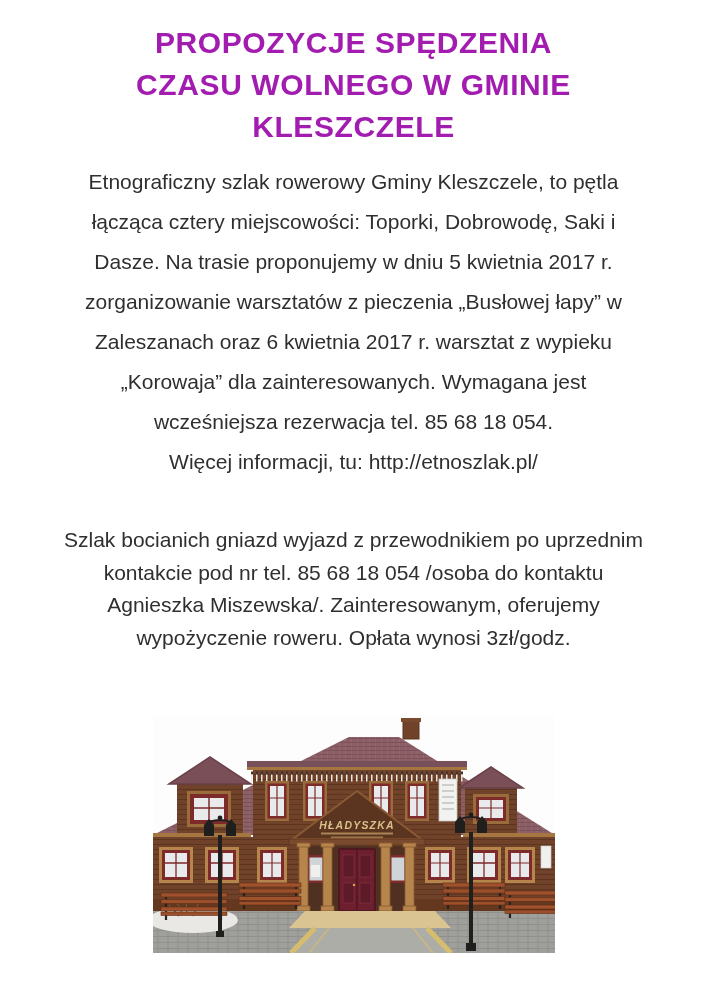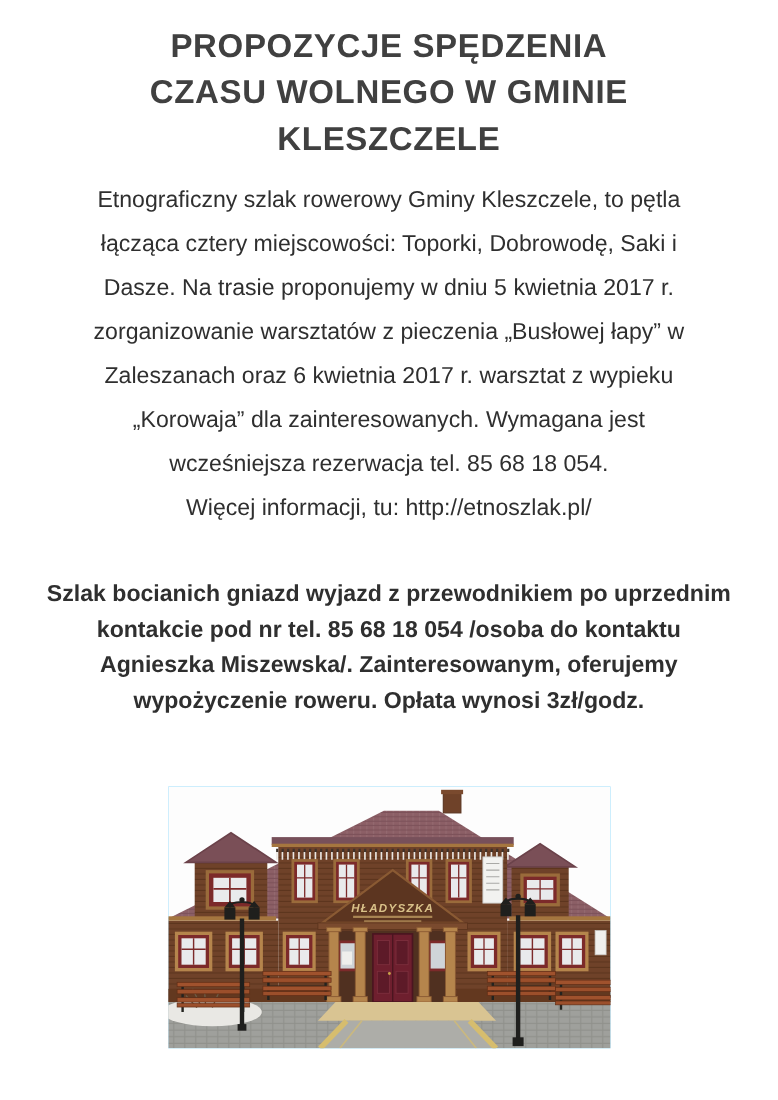--- a/index.html
+++ b/index.html
@@ -18,37 +18,37 @@
     position: relative;
     text-align: center;
   }
   .title {
     margin: 0;
     padding-top: 22px;
     font-size: 30px;
     line-height: 42px;
     font-weight: bold;
     letter-spacing: 0.6px;
-    color: #404040;
+    color: #a21caf;
     white-space: pre-line;
   }
   .para {
     white-space: pre-line;
     font-size: 21px;
     color: #2f2f2f;
   }
   .para-1 { margin: 16px auto 0; line-height: 33px; width: 680px; }
   .para-2 { margin: 14px auto 0; line-height: 40px; width: 690px; }
-  .para-3 { margin: 42px auto 0; line-height: 32.5px; width: 700px; font-weight: bold; }
+  .para-3 { margin: 42px auto 0; line-height: 32.5px; width: 700px; }
   .photo-frame {
     margin: 61px auto 0;
     width: 402px;
     height: 238px;
     position: relative;
-    background: #7dd3fc;
+    background: #d946ef;
   }
   .photo-frame svg { display: block; }
 </style>
 </head>
 <body>
 
 <div class="page">
 
   <h1 class="title">PROPOZYCJE SPĘDZENIA
 CZASU WOLNEGO W GMINIE

